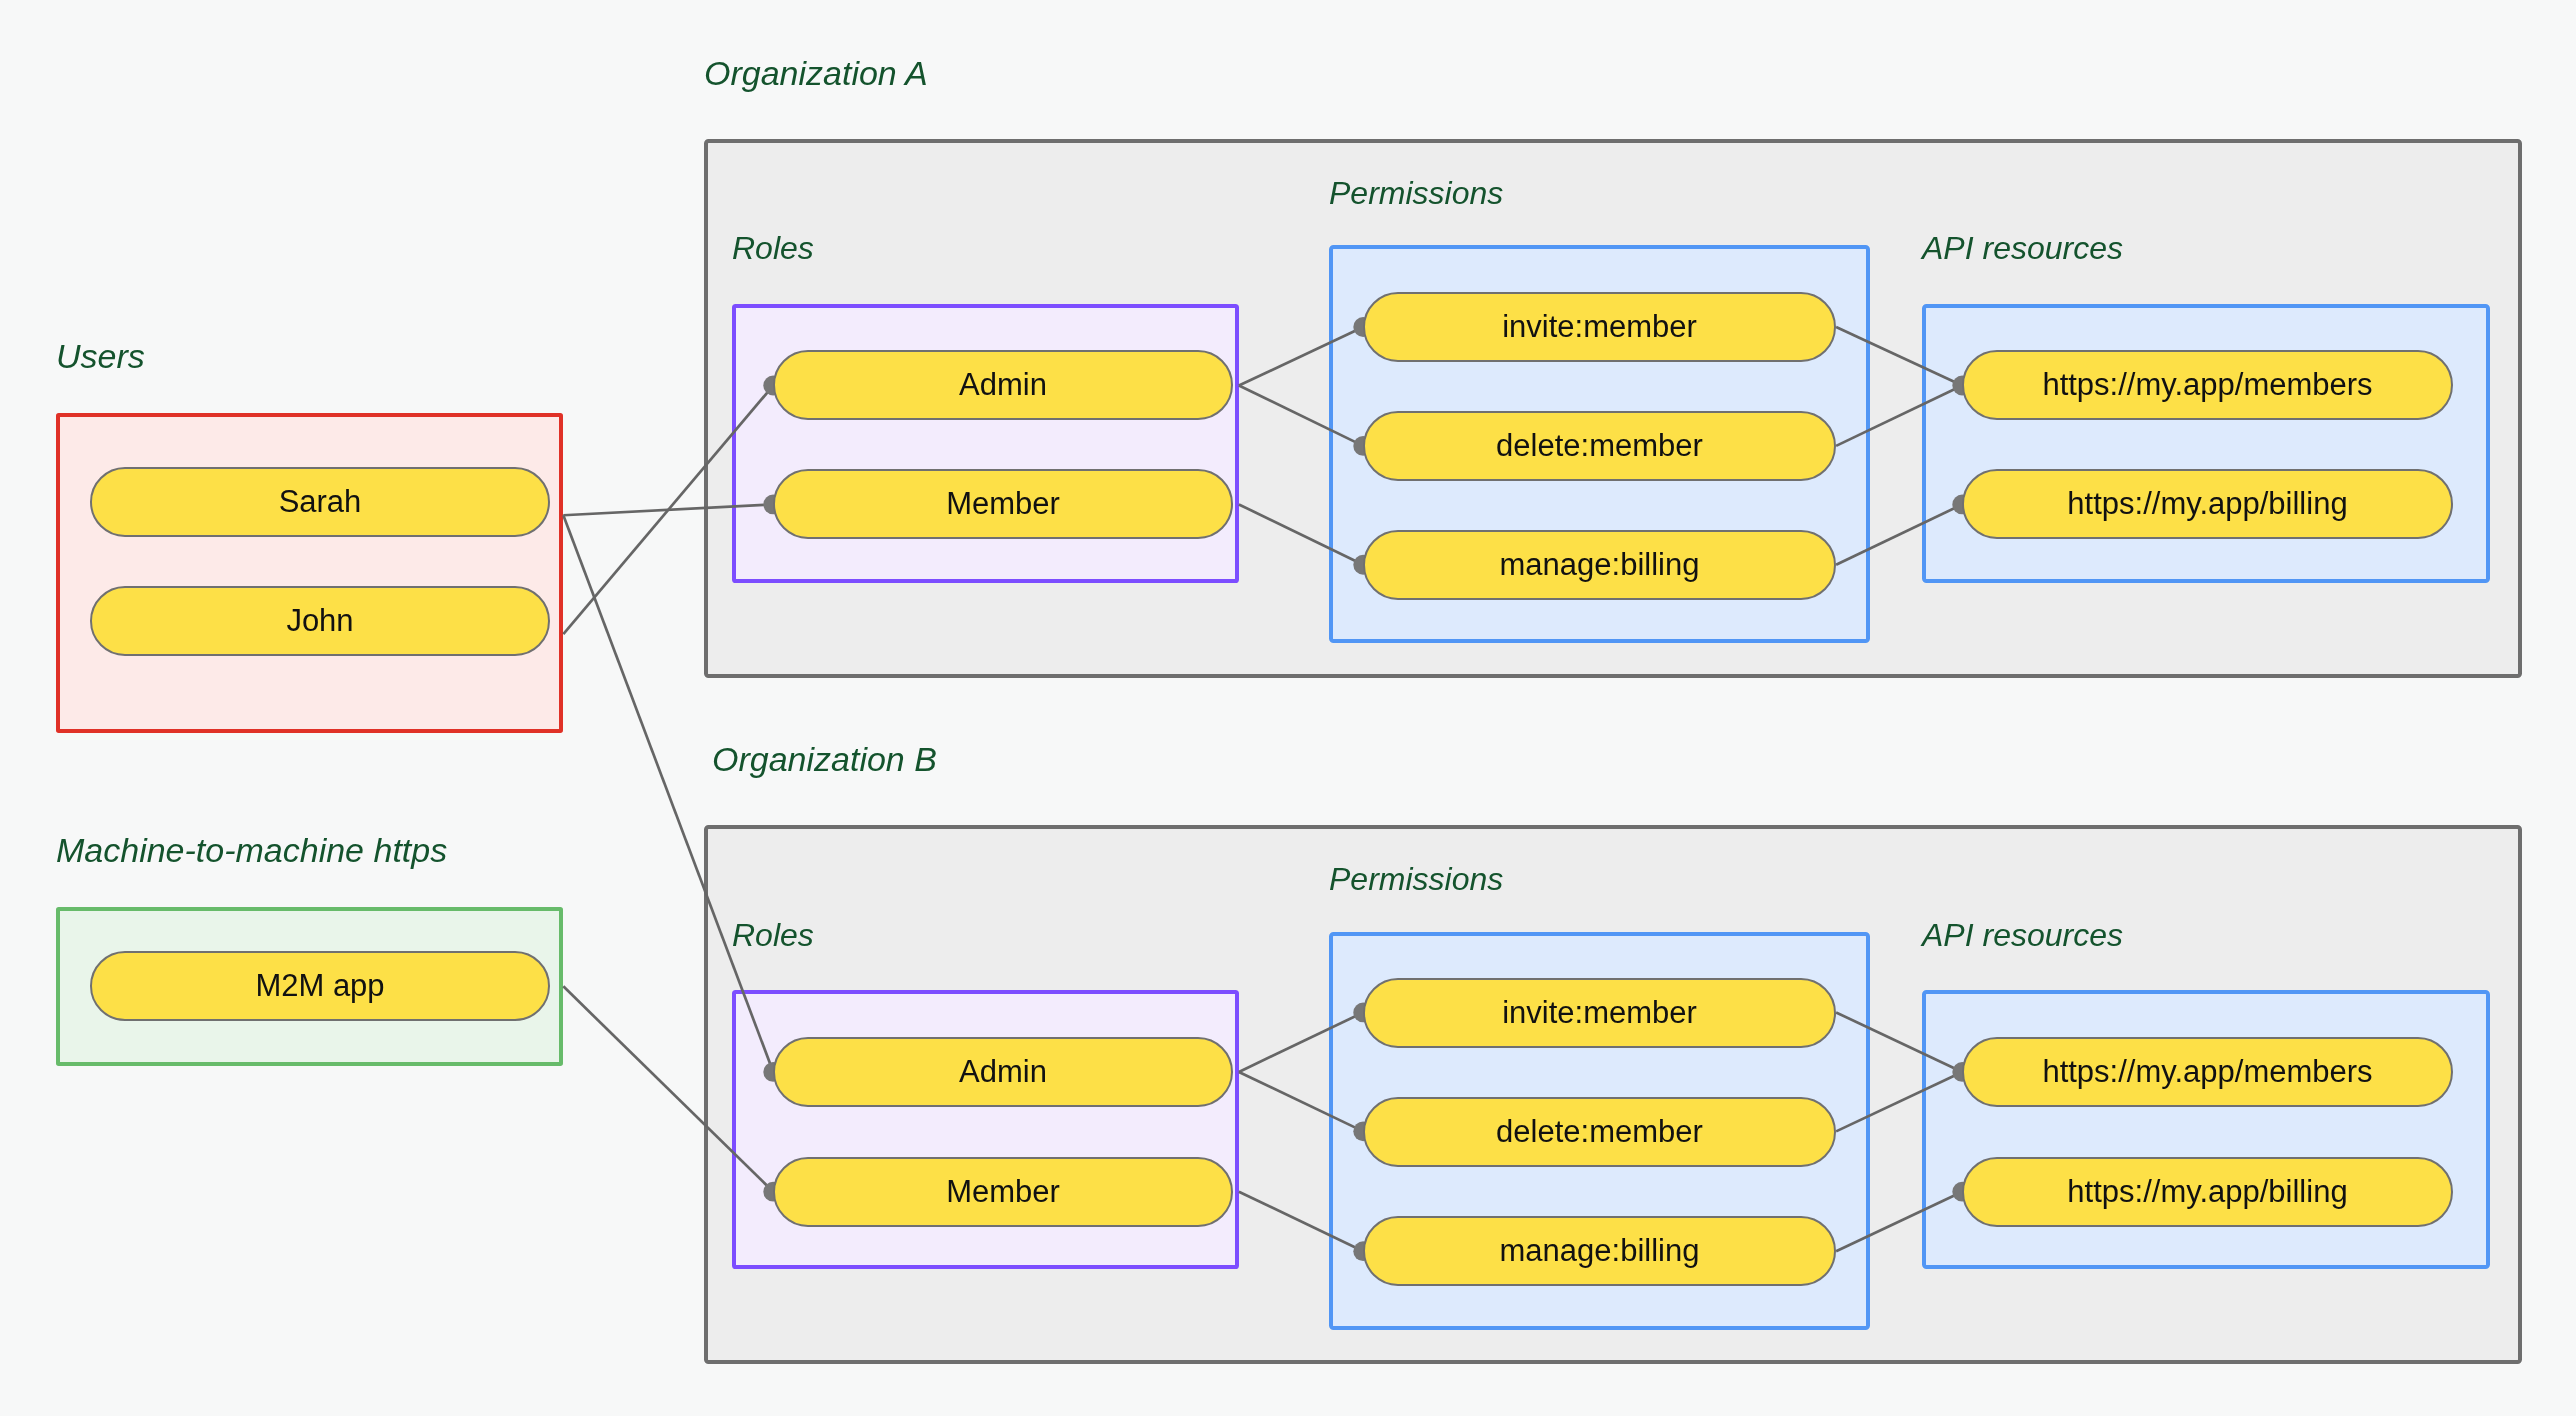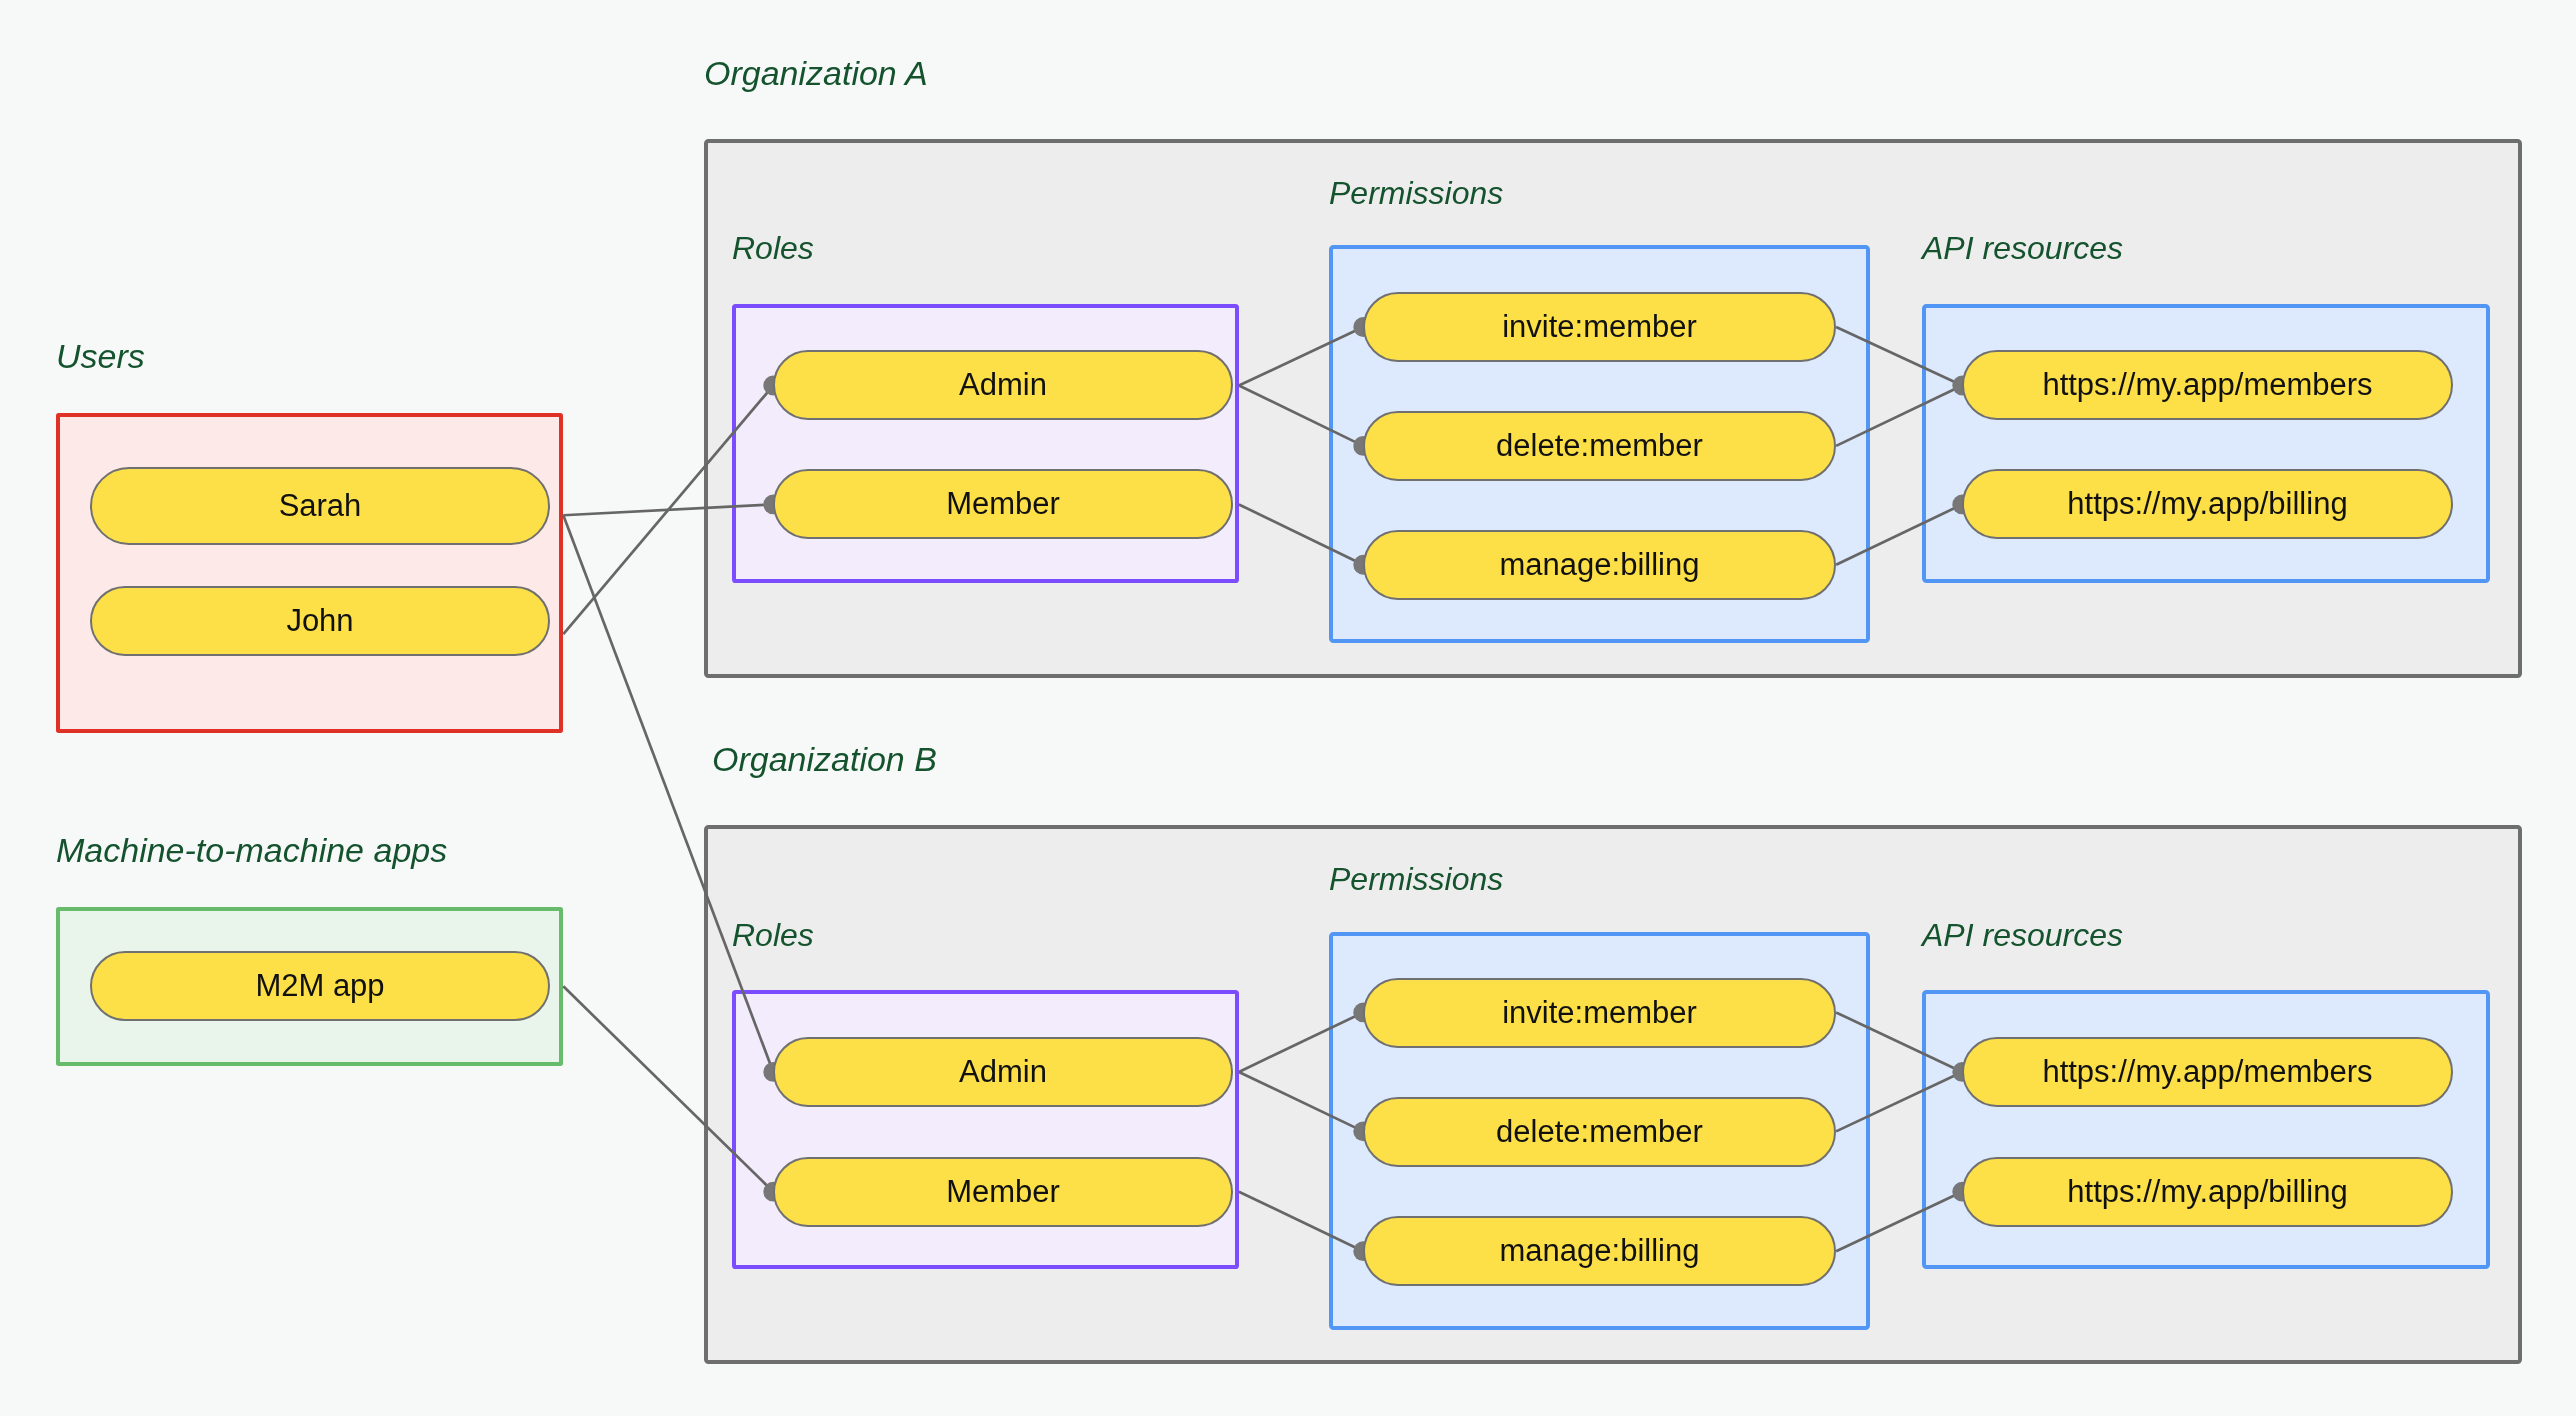--- a/index.html
+++ b/index.html
@@ -98,24 +98,24 @@
     <circle class="edge-dot" cx="858" cy="1323" r="11"></circle>
     <circle class="edge-dot" cx="1513" cy="1124" r="11"></circle>
     <circle class="edge-dot" cx="1513" cy="1256" r="11"></circle>
     <circle class="edge-dot" cx="1513" cy="1389" r="11"></circle>
     <circle class="edge-dot" cx="2178" cy="1190" r="11"></circle>
     <circle class="edge-dot" cx="2178" cy="1323" r="11"></circle>
   </svg>
 
   <div class="group-label" style="left:56px; top:339px;text-align:center;">Users</div>
   <div class="box box-users" style="left:56px; top:413px; width:507px; height:320px;"></div>
-  <div class="node" style="left:90px; top:467px; width:460px; height:78px;">Sarah</div>
+  <div class="node" style="left:90px; top:467px; width:460px; height:70px;">Sarah</div>
   <div class="node" style="left:90px; top:586px; width:460px; height:70px;">John</div>
 
-  <div class="group-label" style="left:56px; top:833px;">Machine-to-machine apps</div>
+  <div class="group-label" style="left:56px; top:833px;">Machine-to-machine https</div>
   <div class="box box-m2m" style="left:56px; top:907px; width:507px; height:159px;"></div>
   <div class="node" style="left:90px; top:951px; width:460px; height:70px;">M2M app</div>
 
   <div class="group-label" style="left:704px; top:56px;">Organization A</div>
   <div class="box box-org" style="left:704px; top:139px; width:1818px; height:539px;"></div>
 
   <div class="group-label" style="left:732px; top:232px; font-size:32px;">Roles</div>
   <div class="box box-roles" style="left:732px; top:304px; width:507px; height:279px;"></div>
   <div class="node" style="left:773px; top:350px; width:460px; height:70px;">Admin</div>
   <div class="node" style="left:773px; top:469px; width:460px; height:70px;">Member</div>

